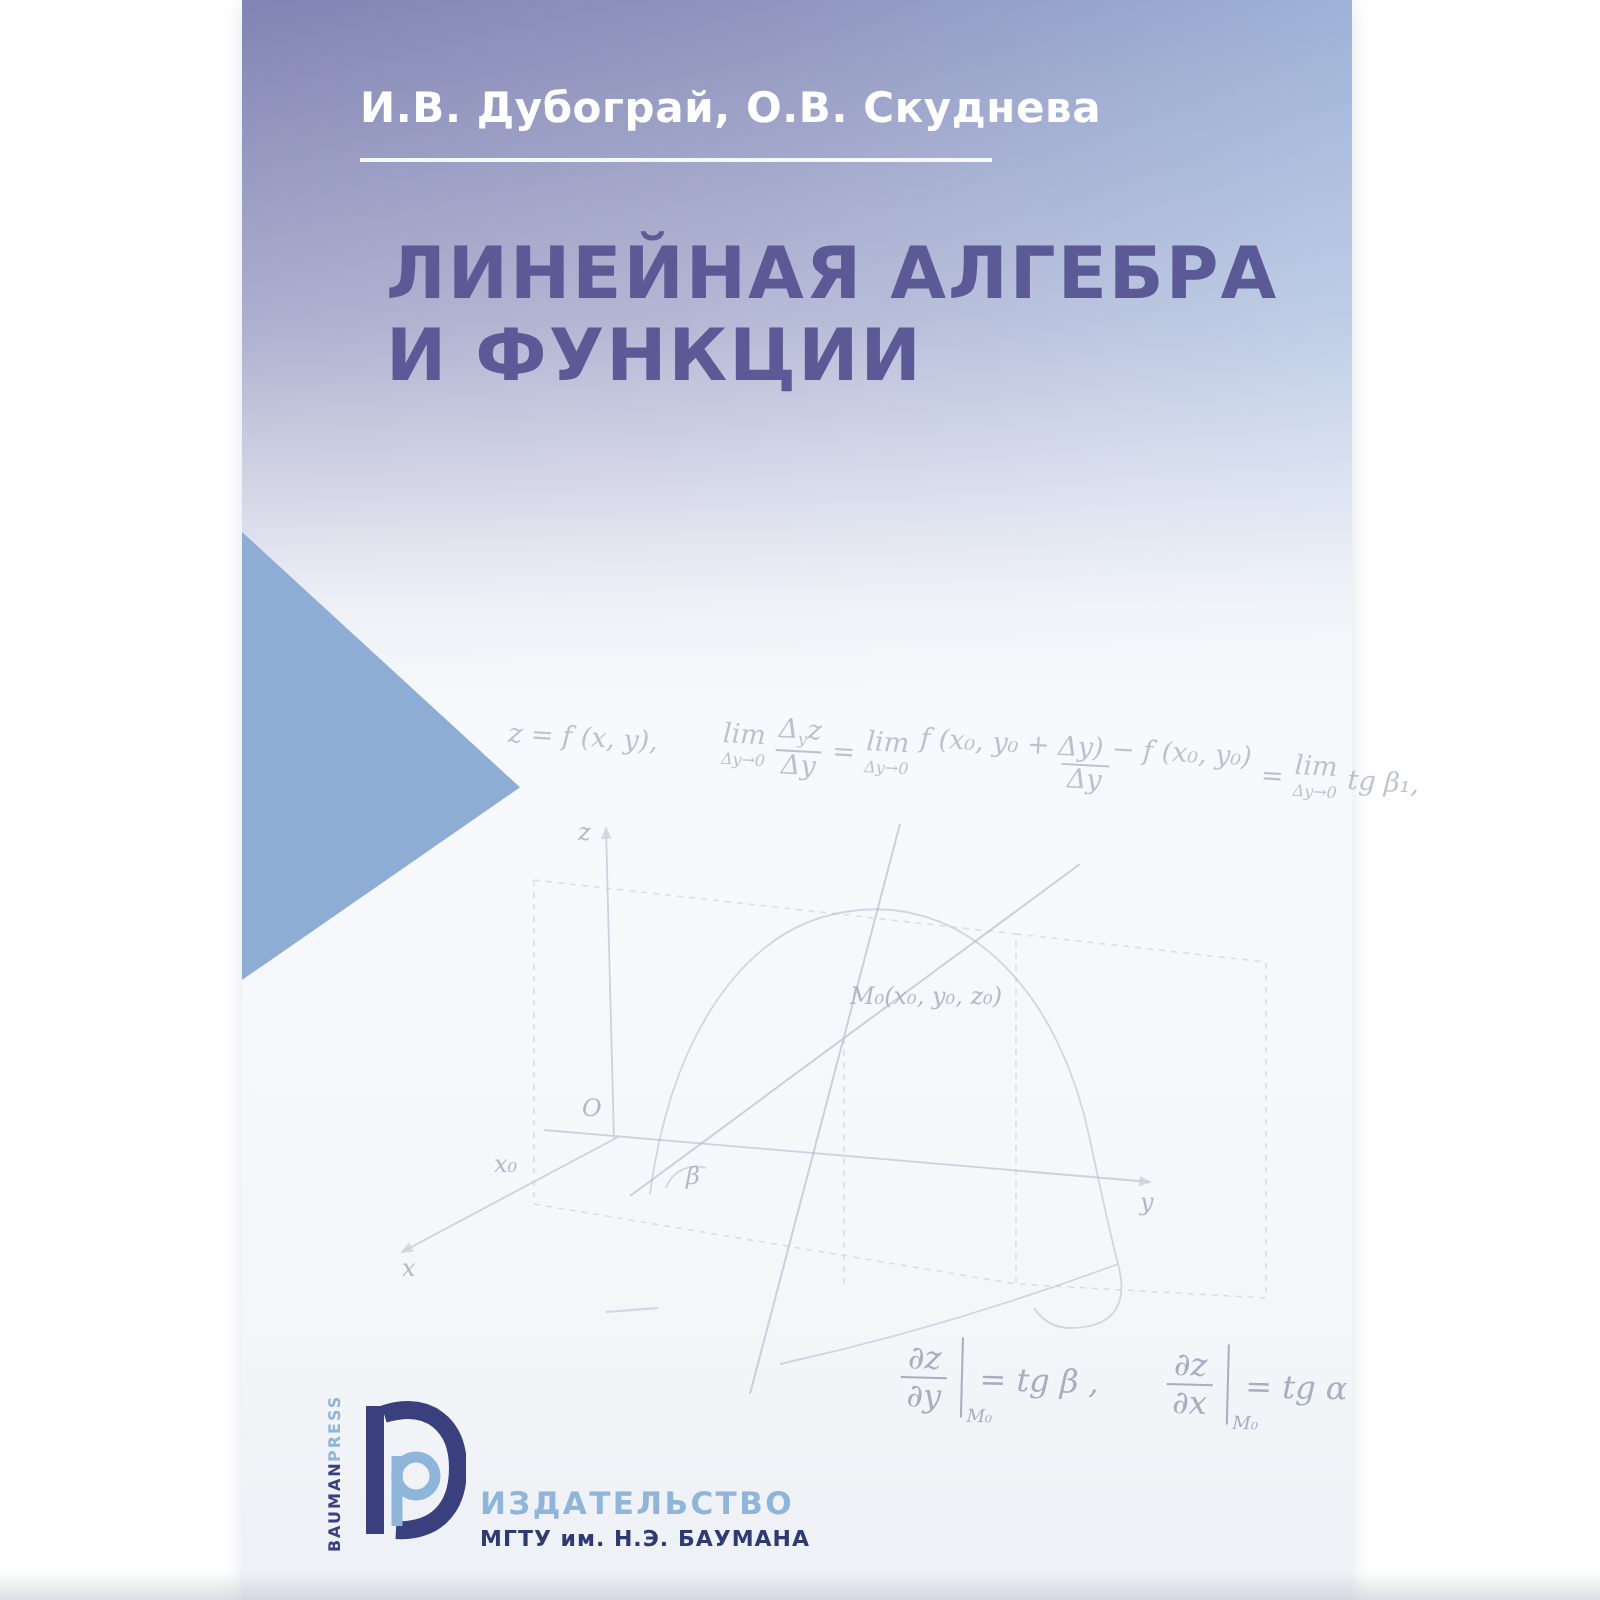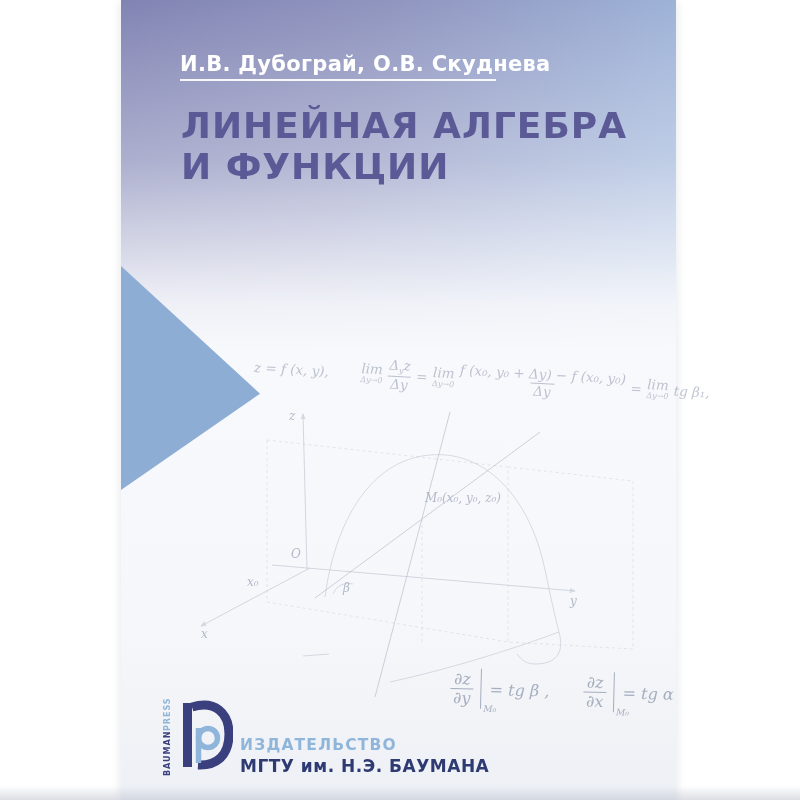--- a/index.html
+++ b/index.html
@@ -13,30 +13,30 @@
       linear-gradient(to bottom, rgba(248,249,252,0) 0%, rgba(248,249,252,0.35) 20%,
         rgba(248,249,252,0.92) 38%, #f8f9fc 44%, #f6f7fa 78%, #edf0f5 100%),
       linear-gradient(105deg, #8184b3 0%, #9095bf 35%, #9fb4d9 75%, #a7c2e3 100%);
     box-shadow:0 2px 10px rgba(60,70,100,0.14);
   }
   .triangle {
     position:absolute; left:0; top:266px; width:139px; height:224px;
     background:#8dadd5; clip-path:polygon(0 0, 100% 57%, 0 100%);
   }
   .authors {
-    position:absolute; left:59px; top:52px; color:#ffffff;
+    position:absolute; left:59px; top:42px; color:#ffffff;
     font-family:"DejaVu Sans", sans-serif; font-weight:700;
     font-size:21px; letter-spacing:0.3px; white-space:nowrap;
   }
   .authors-rule {
     position:absolute; left:59px; top:79px; width:316px; height:2px;
     background:rgba(255,255,255,0.92);
   }
   .title {
-    position:absolute; left:56px; top:101px; margin:4px; color:#5b5a96;
+    position:absolute; left:56px; top:101px; margin:16px; color:#5b5a96;
     font-family:"DejaVu Sans", sans-serif; font-weight:800;
     font-size:36px; line-height:41px; letter-spacing:1px; white-space:nowrap;
   }
   .title span { display:block; }
   
   .fx {
     position:absolute; display:flex; align-items:center;
     font-family:"DejaVu Serif", serif; font-style:italic;
     color:rgba(138,148,172,0.55); white-space:nowrap;
   }
@@ -63,21 +63,21 @@
     font-family:"DejaVu Sans", sans-serif; font-weight:700;
     font-size:8px; letter-spacing:1px; line-height:1;
     display:flex; align-items:center;
   }
   .pub-vertical .dark { color:#3a3f7d; }
   .pub-vertical .light { color:#8fb6da; }
   .pub-names { display:flex; flex-direction:column; justify-content:flex-end; gap:2px; padding-top:18px; }
   .pub-line1 { color:#8fb6da; font-family:"DejaVu Sans", sans-serif; font-weight:700;
                font-size:15.5px; letter-spacing:1.2px; white-space:nowrap; }
   .pub-line2 { color:#2e3a72; font-family:"DejaVu Sans", sans-serif; font-weight:700;
-               font-size:17px; letter-spacing:0.5px; white-space:nowrap; }
+               font-size:11px; letter-spacing:0.5px; white-space:nowrap; }
   .floor-shadow { position:absolute; left:0; top:786px; width:800px; height:14px;
     background:linear-gradient(to bottom, rgba(205,208,217,0), rgba(185,190,202,0.5)); }
 </style>
 </head>
 <body>
 
 <div class="page">
   <div class="cover">
 
     <div class="triangle"></div>

